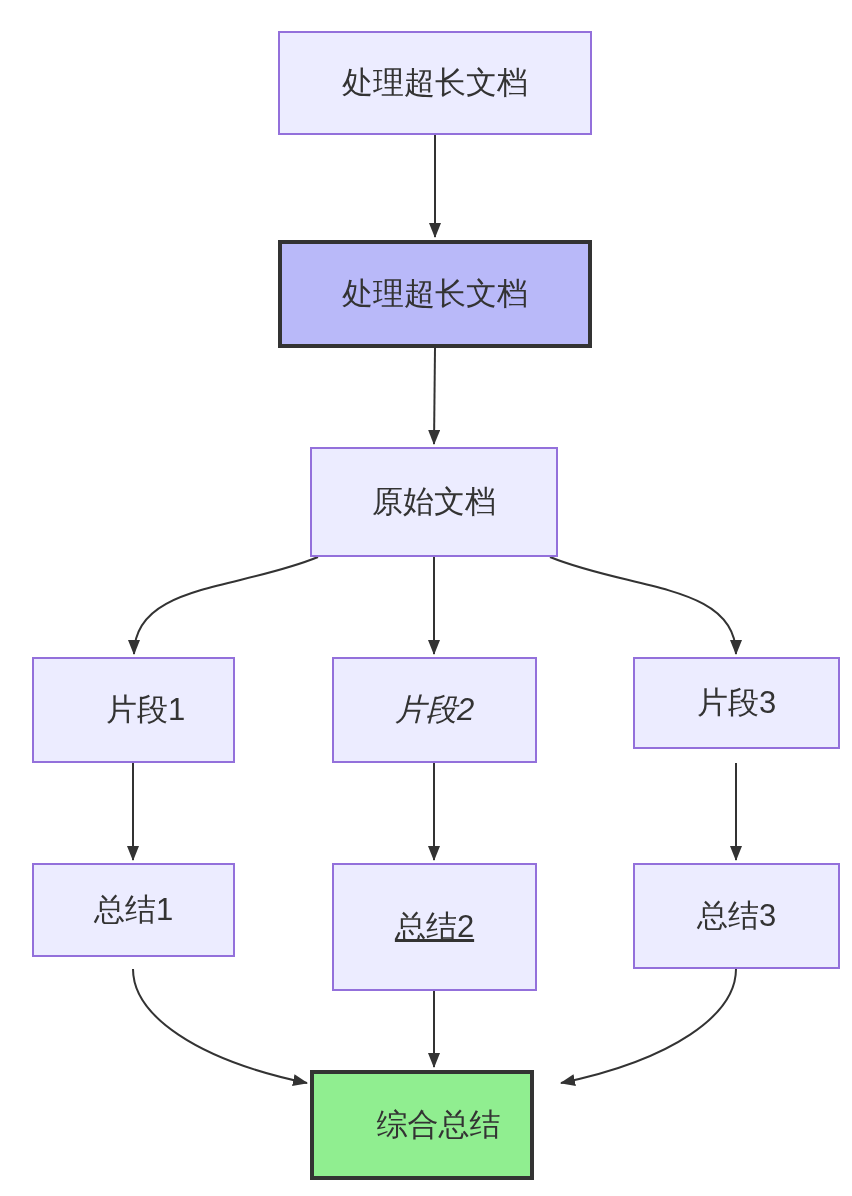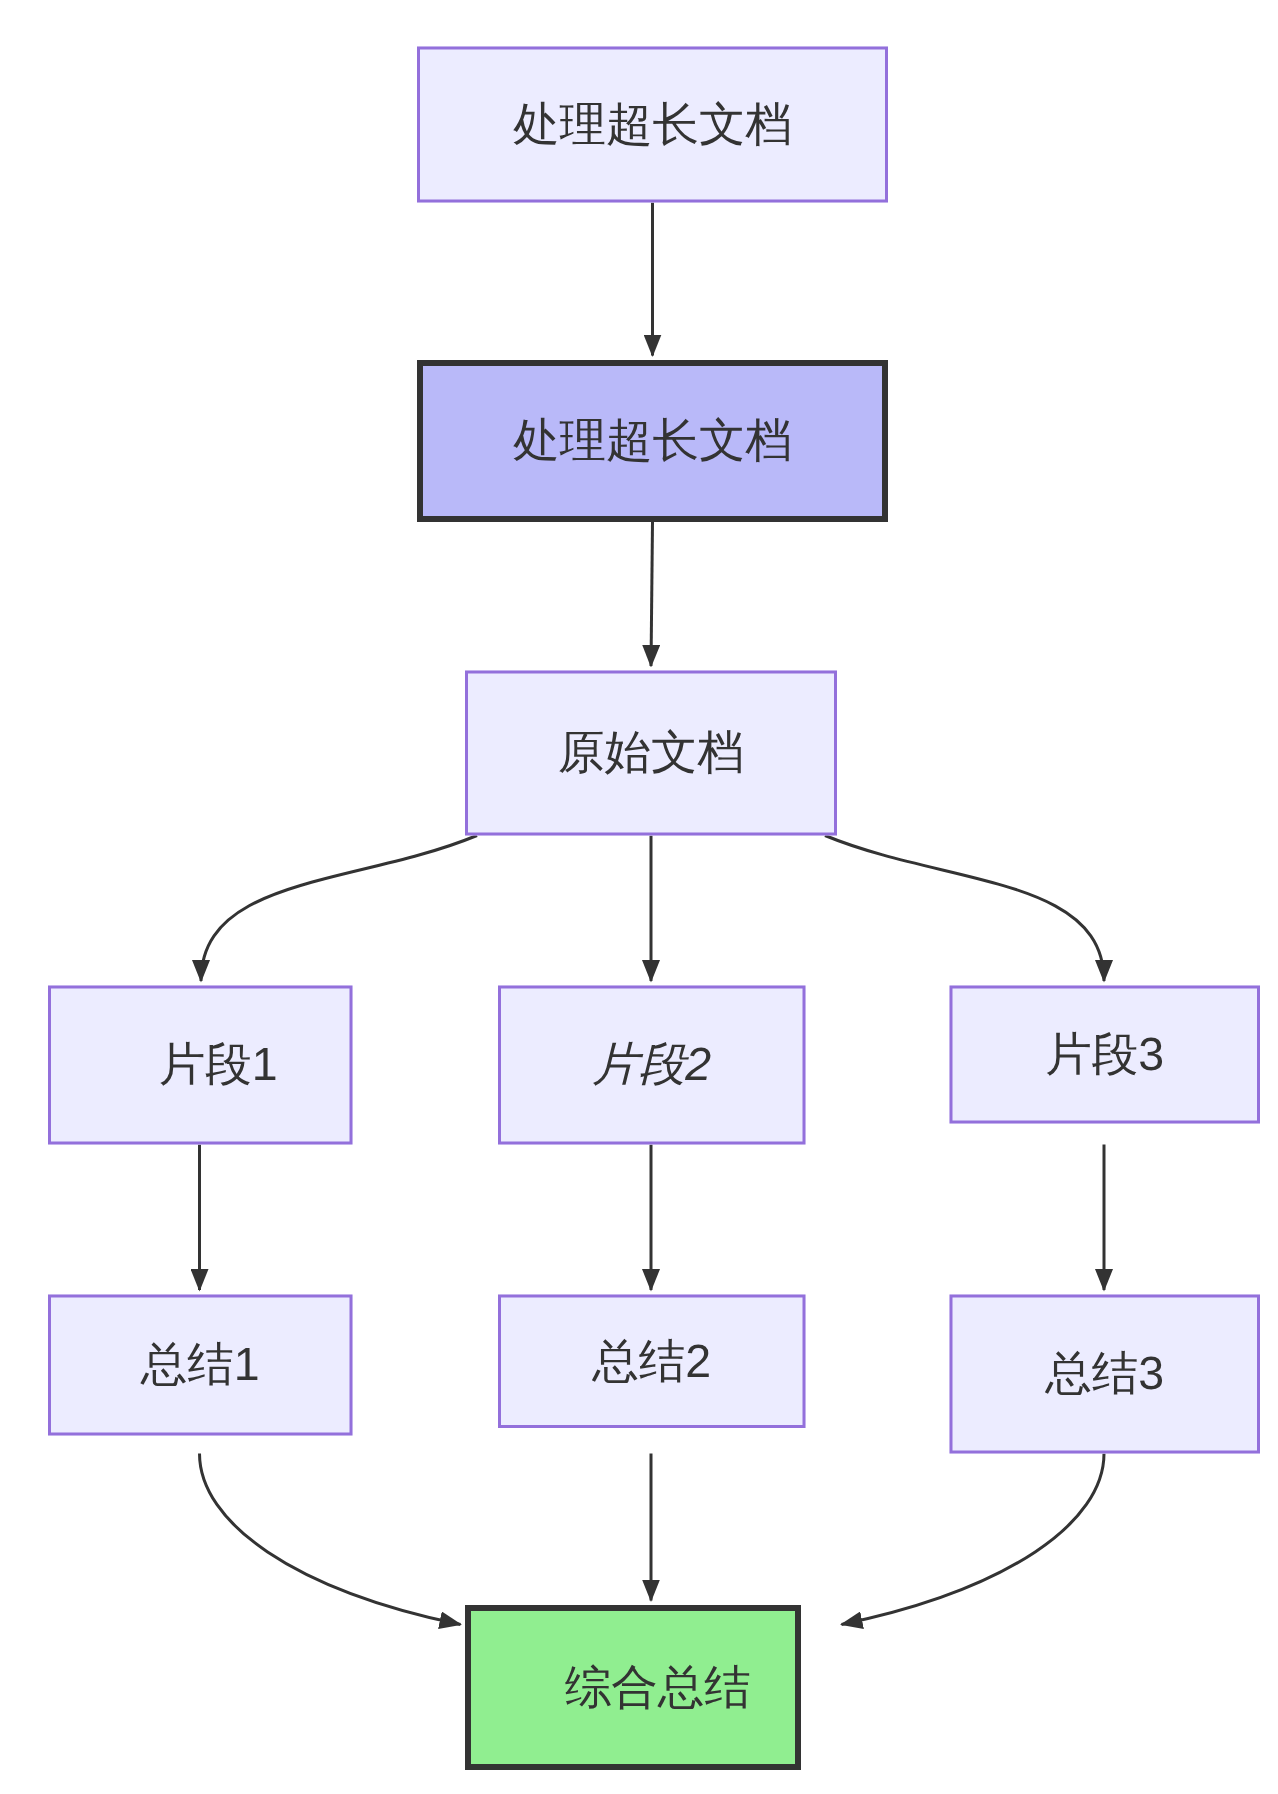--- a/index.html
+++ b/index.html
@@ -95,21 +95,21 @@
   </div>
 
   <div class="node" style="left:633px;top:657px;width:207px;height:92px;">
     <span>片段3</span>
   </div>
 
   <div class="node" style="left:32px;top:863px;width:203px;height:94px;">
     <span>总结1</span>
   </div>
 
-  <div class="node" style="left:332px;top:863px;width:205px;height:89px;">
+  <div class="node" style="left:332px;top:863px;width:205px;height:128px;text-decoration:underline;">
     <span>总结2</span>
   </div>
 
   <div class="node" style="left:633px;top:863px;width:207px;height:106px;">
     <span>总结3</span>
   </div>
 
   <div class="node result" style="left:310px;top:1070px;width:224px;height:110px;padding-left:33px;">
     <span>综合总结</span>
   </div>

